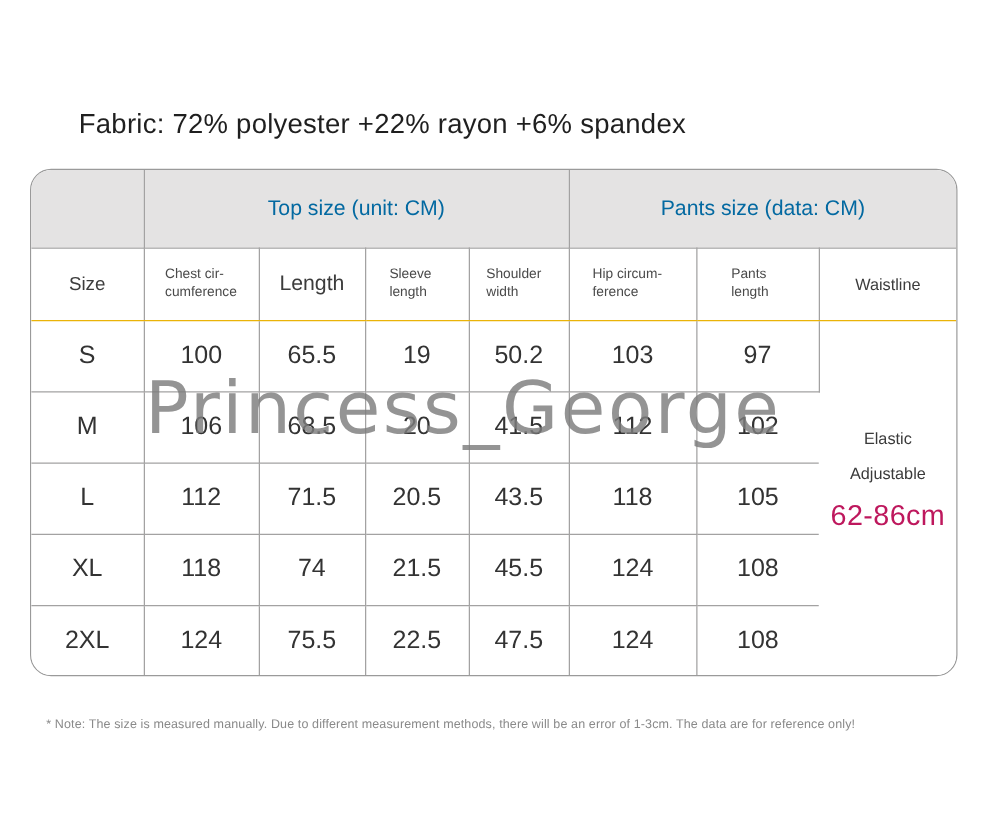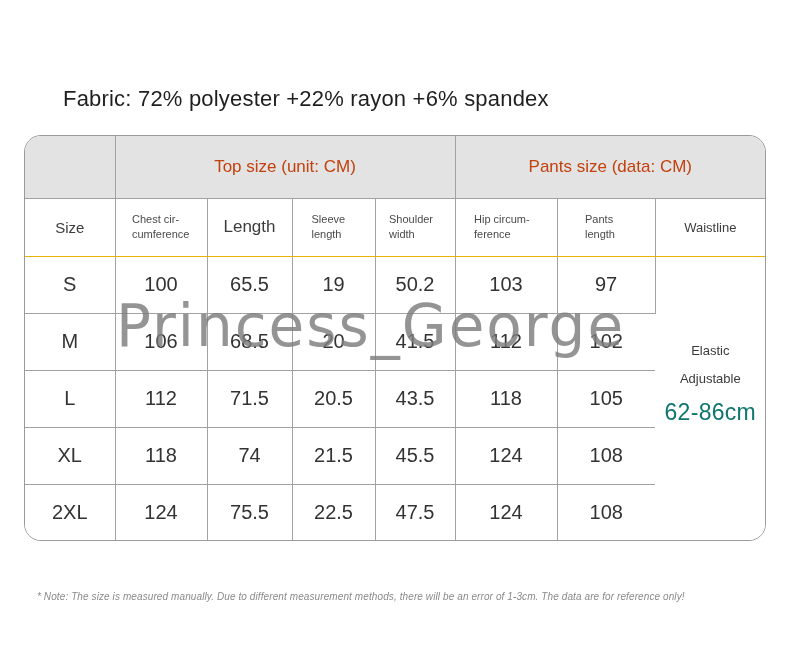--- a/index.html
+++ b/index.html
@@ -20,21 +20,21 @@
     border-collapse: collapse; table-layout: fixed; width: 740px;
   }
   table.size-table td, table.size-table th {
     font-weight: normal; text-align: center; vertical-align: middle;
     border: 0 solid #a3a2a2;
   }
 
   
   tr.group-row th {
     height: 62px; background: #e4e3e3; border-bottom: 1px solid #a3a2a2;
-    font-size: 17px; color: #c2410c;
+    font-size: 17px; color: #0369a1;
   }
   tr.group-row th.sep { border-right: 1px solid #a3a2a2; }
 
   
   tr.colhead-row th {
     height: 58px; background: #ffffff; border-bottom: 1px solid #eab308;
     color: #3c3c3c;
   }
   tr.colhead-row th:not(:last-child) { border-right: 1px solid #a3a2a2; }
   th.h-size   { font-size: 15px; color: #333; }
@@ -49,33 +49,33 @@
 
   
   tr.data-row td {
     height: 57px; font-size: 20px; color: #333; background: #ffffff;
   }
   tr.data-row td:not(:last-child) { border-right: 1px solid #a3a2a2; }
   tr.data-row:not(:last-child) td { border-bottom: 1px solid #a3a2a2; }
   td.waist-cell { border-bottom: none !important; }
   .waist-inner { transform: translateY(-14px); }
   .waist-line1, .waist-line2 { font-size: 13px; color: #3a3a3a; margin-bottom: 13px; }
-  .waist-line3 { font-size: 23px; color: #0f766e; letter-spacing: 0.3px; }
+  .waist-line3 { font-size: 23px; color: #be185d; letter-spacing: 0.3px; }
 
   .watermark {
     position: absolute; left: 116px; top: 297px;
     font-family: "DejaVu Sans", sans-serif;
     font-size: 58px; line-height: 1; letter-spacing: 2px;
     color: rgba(125,125,125,0.82);
     pointer-events: none; white-space: nowrap; z-index: 5;
   }
 
   .footnote {
-    position: absolute; left: 37px; top: 590px; width: 648px;
-    font-size: 10px; line-height: 1.45; color: #8a8a8a; letter-spacing: 0.1px; font-style: italic;
+    position: absolute; left: 37px; top: 573px; width: 648px;
+    font-size: 10px; line-height: 1.45; color: #8a8a8a; letter-spacing: 0.1px;
   }
 </style>
 </head>
 <body>
 
 <div class="fabric-line">Fabric: 72% polyester +22% rayon +6% spandex</div>
 
 <div class="table-wrap">
   <table class="size-table">
     <colgroup>

